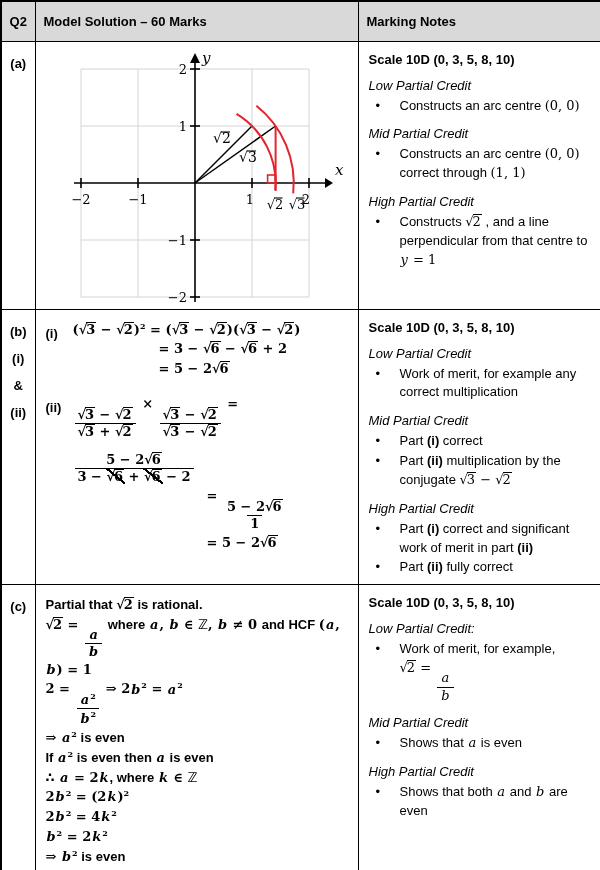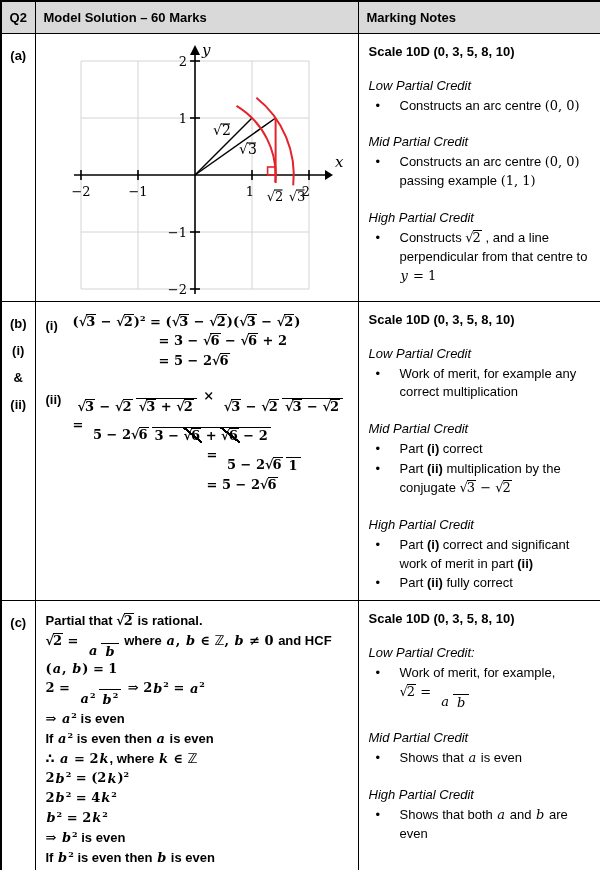--- a/index.html
+++ b/index.html
@@ -33,47 +33,47 @@
   .ind-1{margin-left:86px;}
   .ind-2{margin-left:134px;}
 
   
   .mm,.vr,.sq,.fr,sup.sp{font-family:"DejaVu Serif","DejaVu Sans",serif;}
   .vr{font-style:italic;padding:0 1px;}
   .tx{font-family:"Liberation Sans",sans-serif;}
   .bd{font-weight:bold;}
   .sq{white-space:nowrap;}
   .sq .vin{display:inline-block;border-top:1.4px solid currentColor;line-height:1.05;margin-left:-1px;padding-right:1px;}
-  .fr{display:inline-flex;flex-direction:row;align-items:center;vertical-align:-0.8em;line-height:1.25;margin:0 2px;text-align:center;}
+  .fr{display:inline-flex;flex-direction:column;align-items:center;vertical-align:-0.8em;line-height:1.25;margin:0 2px;text-align:center;}
   .fr .num,.fr .den{padding:0 3px;white-space:nowrap;}
   .fr .den{border-top:1.3px solid #000;text-align:center;}
   sup.sp{font-size:0.62em;}
   .st{position:relative;display:inline-block;}
   .st::after{content:"";position:absolute;left:-1px;right:-1px;top:-1px;bottom:1px;
     background:linear-gradient(to top right,transparent 46%,#000 46%,#000 55%,transparent 55%);}
 
   
   td.notes-cell{padding:8px 2px 6px 10px;font-size:13px;}
   .note-title{font-weight:bold;margin:2px 0 10px;}
-  .credit-label{font-style:italic;margin:19px 0 4px;}
+  .credit-label{font-style:italic;margin:11px 0 4px;}
   .note-bullet{display:flex;line-height:1.45;margin:1px 0;}
   .note-bullet .dot{flex:none;width:31px;padding-left:7px;box-sizing:border-box;}
   .note-bullet .bcontent{flex:1;min-width:0;}
 </style>
 </head>
 <body>
 
 <table class="scheme">
   <colgroup>
     <col style="width:34px">
     <col style="width:323px">
     <col style="width:243px">
   </colgroup>
   <tbody>
-      <tr style="height:32px">
+      <tr style="height:40px">
     <th class="qcol">Q2</th>
     <th>Model Solution – 60 Marks</th>
     <th>Marking Notes</th>
   </tr>
 
   <tr style="height:268px">
     <td class="label-cell">
           <div>(a)</div>
         </td>
     <td class="figure-cell">
@@ -152,21 +152,21 @@
     <td class="notes-cell">
           <div class="note-title">Scale 10D (0, 3, 5, 8, 10)</div>
           <div class="credit-label">Low Partial Credit</div>
           <div class="note-bullet">
             <span class="dot">•</span>
             <span class="bcontent"><span class="tx">Constructs an arc centre </span><span class="mm">(0, 0)</span></span>
           </div>
           <div class="credit-label">Mid Partial Credit</div>
           <div class="note-bullet">
             <span class="dot">•</span>
-            <span class="bcontent"><span class="tx">Constructs an arc centre </span><span class="mm">(0, 0)</span><span class="tx"> passing example </span><span class="mm">(1, 1)</span></span>
+            <span class="bcontent"><span class="tx">Constructs an arc centre </span><span class="mm">(0, 0)</span><span class="tx"> correct through </span><span class="mm">(1, 1)</span></span>
           </div>
           <div class="credit-label">High Partial Credit</div>
           <div class="note-bullet">
             <span class="dot">•</span>
             <span class="bcontent"><span class="tx">Constructs </span><span class="sq"><span class="rad">√</span><span class="vin">2</span></span><span class="tx"> , and a line perpendicular from that centre to </span><span class="vr">y</span><span class="mm"> = 1</span></span>
           </div>
         </td>
   </tr>
 
   <tr style="height:258px">

